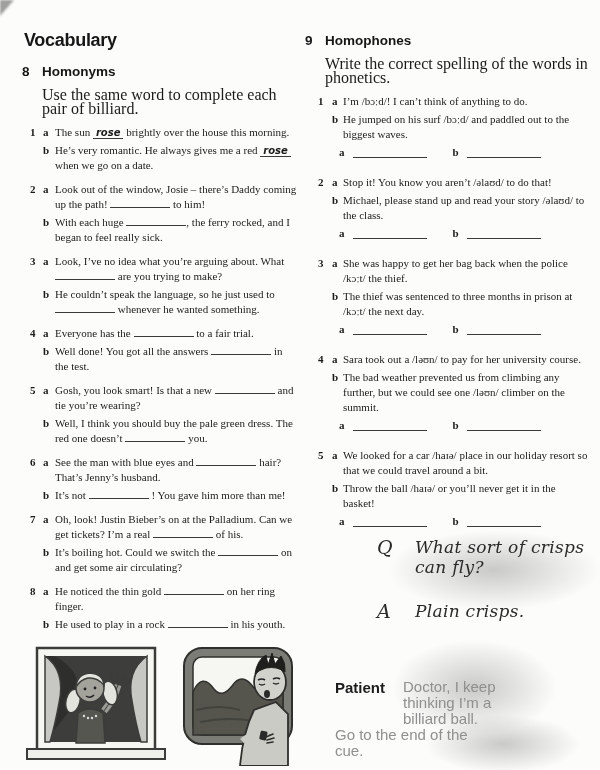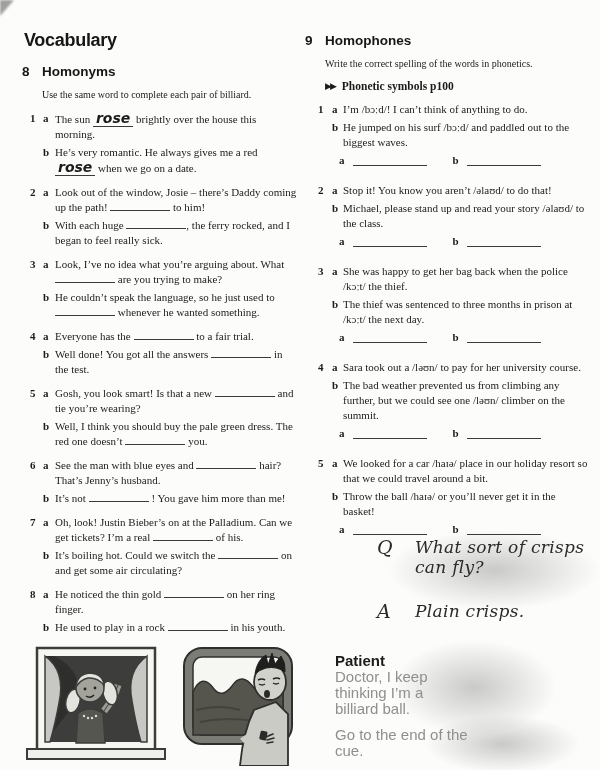--- a/index.html
+++ b/index.html
@@ -21,39 +21,39 @@
     font-family:"Liberation Sans","DejaVu Sans",sans-serif;
     font-size:18px;font-weight:700;letter-spacing:-.3px;
     margin:0 0 13px 2px;color:#161616;
   }
   .sec-head{
     display:flex;font-family:"Liberation Sans","DejaVu Sans",sans-serif;
     font-size:13.5px;font-weight:700;color:#161616;margin:0 0 9px;
   }
   #right-col .sec-head{margin-top:3px;}
   .sec-num{width:20px;flex:none;}
-  .instruction{font-size:10px;line-height:14px;margin:0 0 9px 20px;}
+  .instruction{font-size:16px;line-height:14px;margin:0 0 9px 20px;}
   .ref{font-size:11.5px;font-weight:700;margin:0 0 10px 20px;}
   .ref .arrows{font-size:9px;letter-spacing:-2px;margin-right:7px;position:relative;top:-1px;}
   .item{display:flex;font-size:11px;line-height:15px;margin:0 0 6px 8px;}
   #right-items .item{margin-left:13px;}
   .item .num{width:13px;flex:none;font-weight:700;}
   #right-items .item .num{width:14px;}
   .item .parts{flex:1;min-width:0;}
   .part{display:flex;margin-bottom:3px;}
   .part .letter{width:12px;flex:none;font-weight:700;}
   #right-items .part .letter{width:11px;}
   .part .text{flex:1;margin:0;}
   .blank{
     display:inline-block;width:60px;height:10px;
     border-bottom:1px solid #3a3a3a;vertical-align:baseline;
   }
   .ans{
     font-family:"DejaVu Sans","Liberation Sans",sans-serif;
-    font-style:italic;font-weight:700;font-size:14px;
+    font-style:italic;font-weight:700;font-size:10px;
     border-bottom:1px solid #3a3a3a;padding:0 3px;white-space:nowrap;
   }
   .answers{display:flex;align-items:flex-end;font-weight:700;margin:3px 0 9px 7px;}
   .answers .blank2{
     display:inline-block;width:74px;border-bottom:1px solid #3a3a3a;
     height:11px;margin:0 26px 2px 8px;
   }
   .answers .blank2:last-child{margin-right:0;}
   
   .blob{position:absolute;border-radius:50%;
@@ -195,23 +195,20 @@
         </div>
       </div>
   </div>
 
   <div class="col" id="right-col">
     <div class="sec-head">
       <span class="sec-num">9</span>
       <span>Homophones</span>
     </div>
     <p class="instruction">Write the correct spelling of the words in phonetics.</p>
-    <p class="ref">
-      <span class="arrows">▶▶</span><span>Phonetic symbols p100</span>
-    </p>
     <div id="right-items">
         <div class="item">
           <div class="num">1</div>
           <div class="parts">
             <div class="part">
               <div class="letter">a</div>
               <p class="text">I’m /bɔːd/! I can’t think of anything to do.</p>
             </div>
             <div class="part">
               <div class="letter">b</div>
@@ -309,21 +306,21 @@
   <div class="blob" style="left:425px;top:715px;width:155px;height:58px;"></div>
 
   <div class="joke-row" style="left:377px;top:537px;">
     <span class="curly joke-label">Q</span>
     <span class="curly joke-text">What sort of crisps can fly?</span>
   </div>
   <div class="joke-row" style="left:377px;top:601px;">
     <span class="curly joke-label">A</span>
     <span class="curly joke-text">Plain crisps.</span>
   </div>
-  <div class="joke-row" style="left:335px;top:652px;flex-direction:column;">
+  <div class="joke-row" style="left:335px;top:679px;">
     <span class="speaker">Patient</span>
     <span class="speech">Doctor, I keep thinking I’m a billiard ball.</span>
   </div>
   <div class="joke-row" style="left:335px;top:727px;">
     <span class="speech">Go to the end of the cue.</span>
   </div>
 
   <svg class="illus" style="left:24px;top:645px;" width="144" height="124" viewBox="0 0 144 124">
     <rect x="13" y="3" width="118" height="102" fill="#f6f6f3" stroke="#3c3c3a" stroke-width="2.5"></rect>
     <rect x="21" y="11" width="102" height="86" fill="#3d3d3b"></rect>

